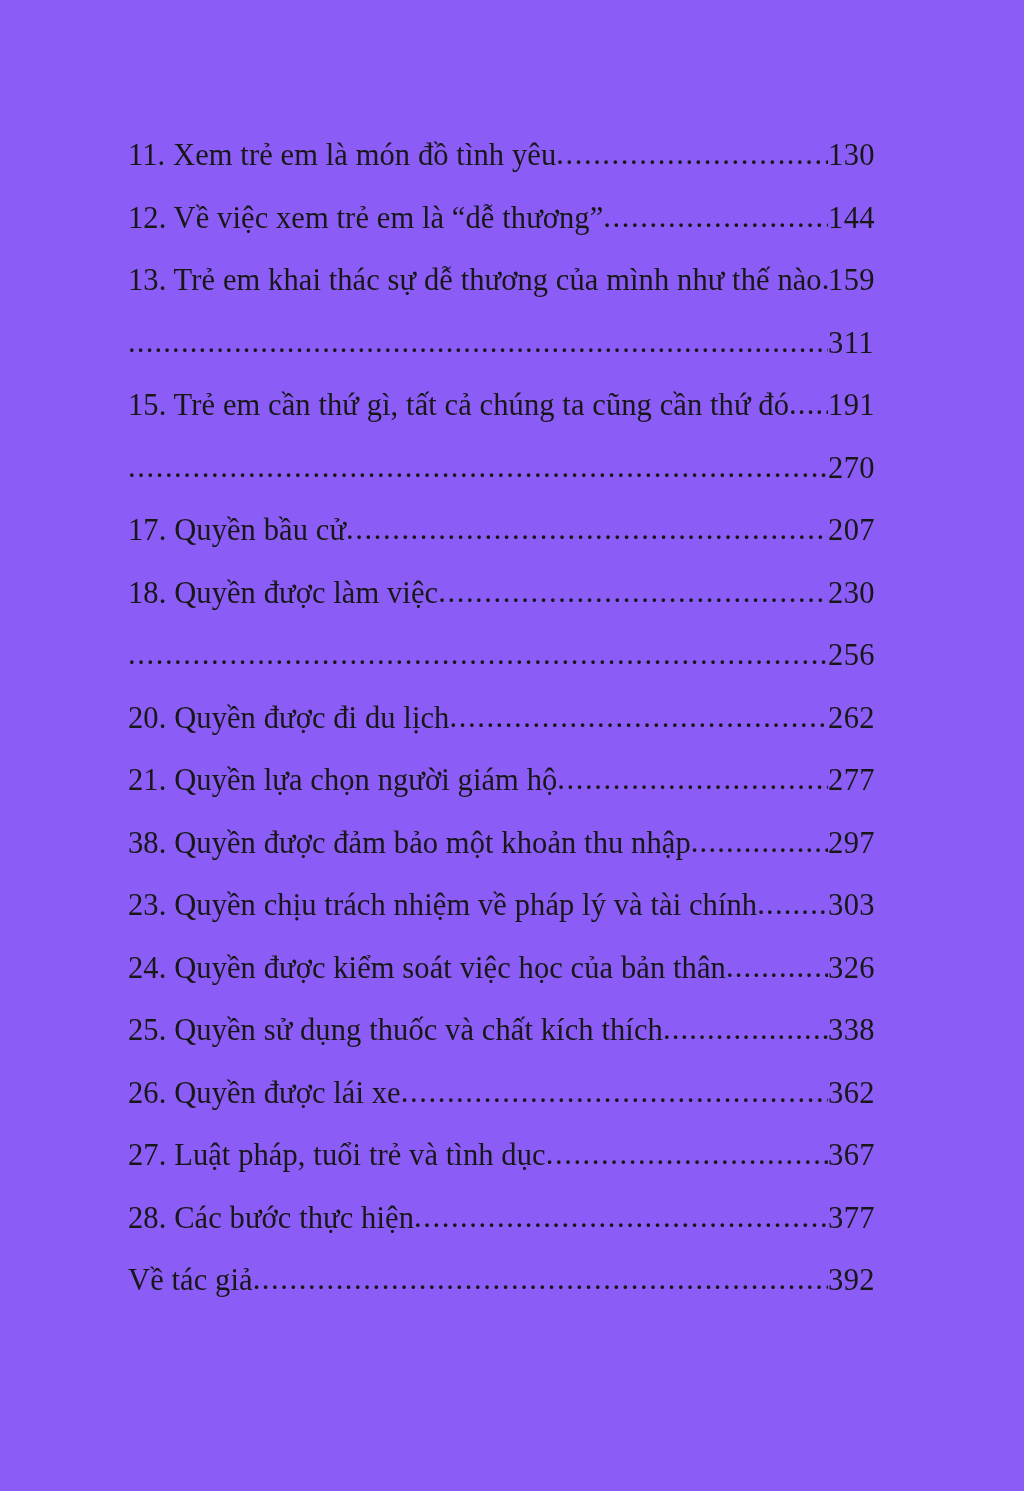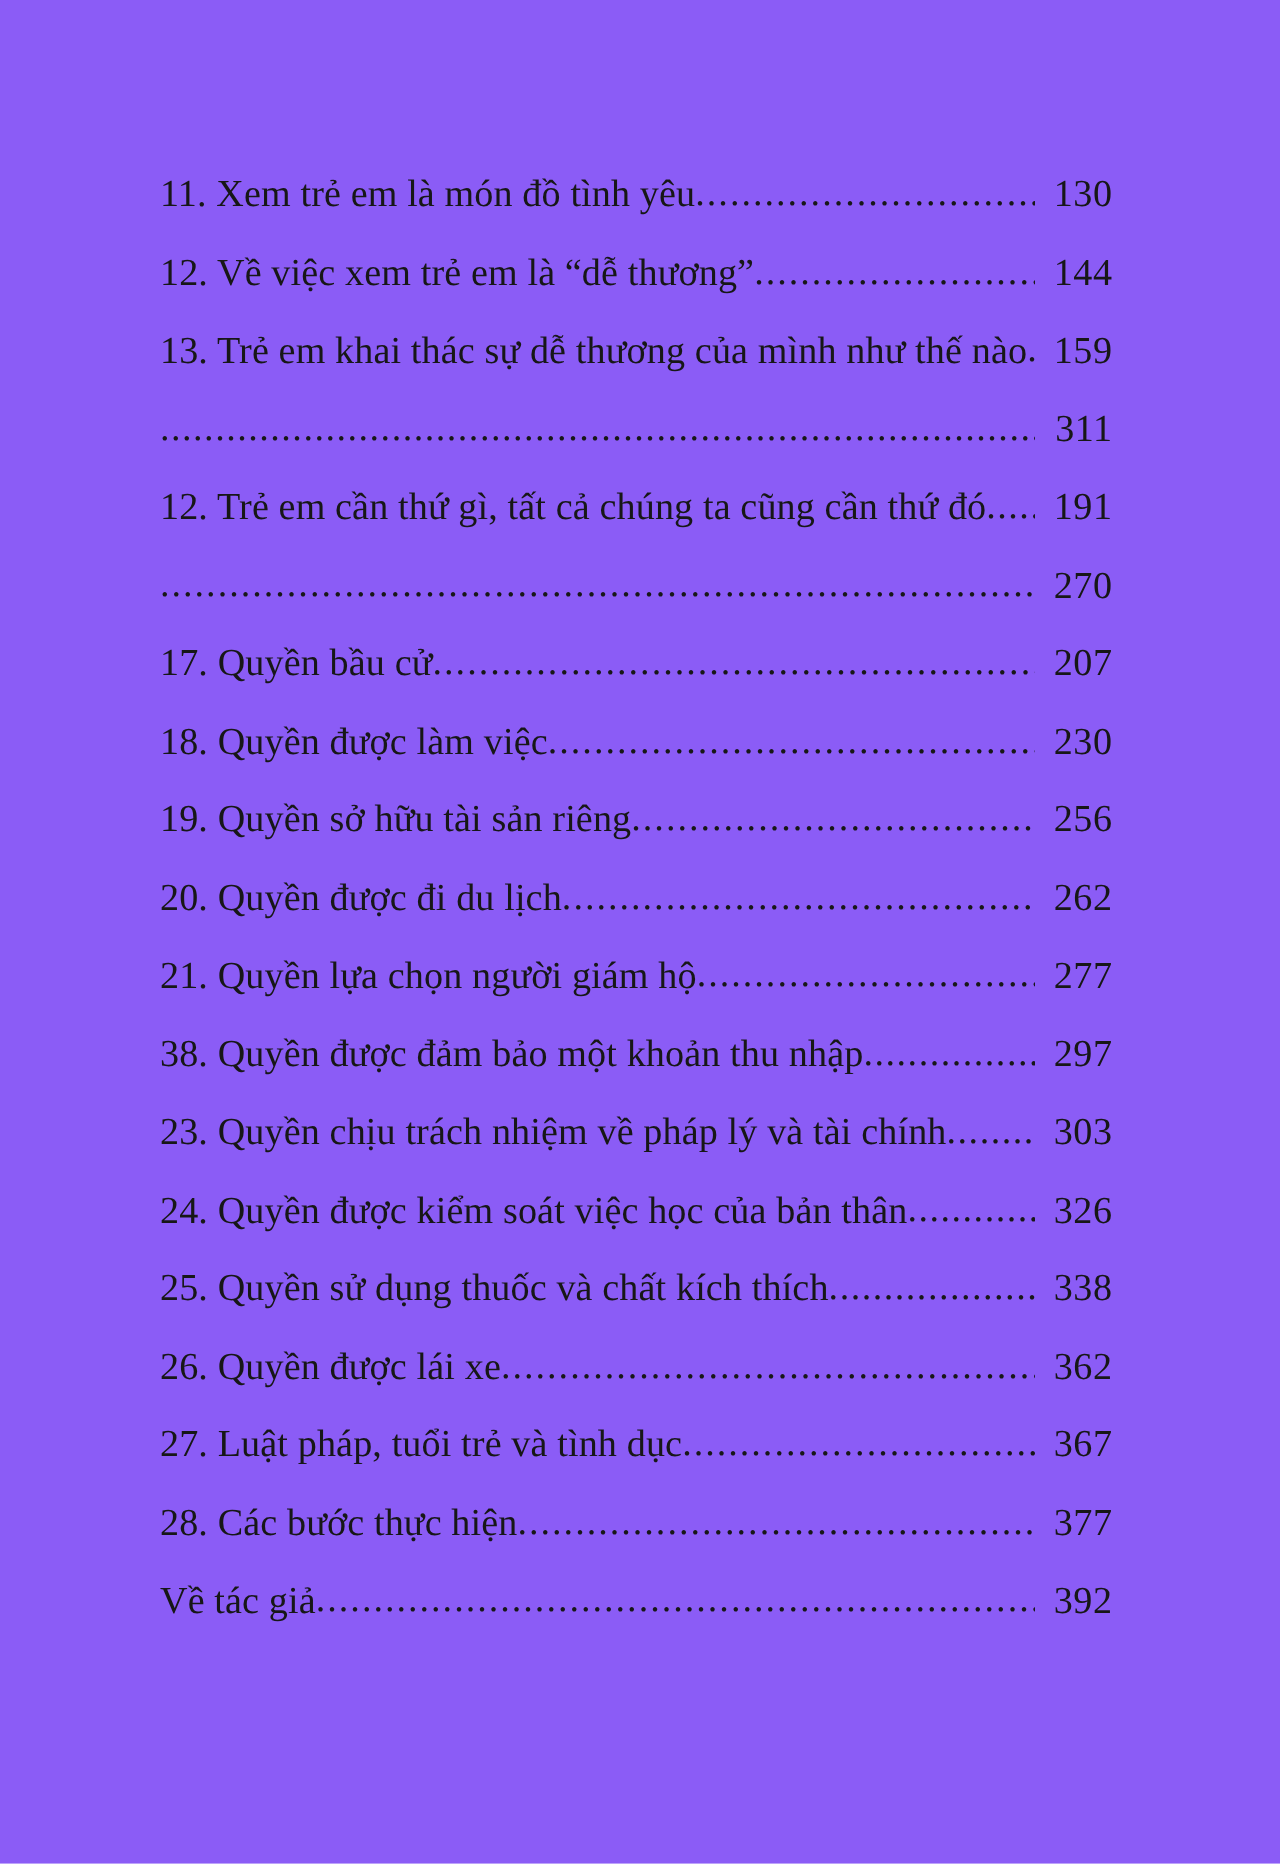--- a/index.html
+++ b/index.html
@@ -41,21 +41,20 @@
     white-space: nowrap;
     margin: 0 0px;
     font-size: 30.5px;
     letter-spacing: 1.6px;
     color: #171717;
     position: relative;
     top: -1px;
   }
   .toc-entry .page-num {
     flex: 0 0 auto;
-    text-align: right;
     min-width: 62px;
     letter-spacing: 0.4px;
   }
   
   .toc-entry.tight .dots {
     letter-spacing: 1.2px;
   }
   .toc-entry.last {
     margin-top: 18px;
   }
@@ -78,40 +77,39 @@
       <div class="toc-entry tight">
         <span class="label">13. Trẻ em khai thác sự dễ thương của mình như thế nào</span>
         <span class="dots"> ........................................................................................................................................................................................................</span>
         <span class="page-num">159</span>
       </div>
       <div class="toc-entry tight">
         <span class="dots"> ........................................................................................................................................................................................................</span>
         <span class="page-num">311</span>
       </div>
       <div class="toc-entry tight">
-        <span class="label">12. Trẻ em cần thứ gì, tất cả chúng ta cũng cần thứ đó</span>
+        <span class="label">15. Trẻ em cần thứ gì, tất cả chúng ta cũng cần thứ đó</span>
         <span class="dots"> ........................................................................................................................................................................................................</span>
         <span class="page-num">191</span>
       </div>
       <div class="toc-entry">
         <span class="dots"> ........................................................................................................................................................................................................</span>
         <span class="page-num">270</span>
       </div>
       <div class="toc-entry">
         <span class="label">17. Quyền bầu cử</span>
         <span class="dots"> ........................................................................................................................................................................................................</span>
         <span class="page-num">207</span>
       </div>
       <div class="toc-entry">
         <span class="label">18. Quyền được làm việc</span>
         <span class="dots"> ........................................................................................................................................................................................................</span>
         <span class="page-num">230</span>
       </div>
       <div class="toc-entry">
-        <span class="label">19. Quyền sở hữu tài sản riêng</span>
         <span class="dots"> ........................................................................................................................................................................................................</span>
         <span class="page-num">256</span>
       </div>
       <div class="toc-entry">
         <span class="label">20. Quyền được đi du lịch</span>
         <span class="dots"> ........................................................................................................................................................................................................</span>
         <span class="page-num">262</span>
       </div>
       <div class="toc-entry">
         <span class="label">21. Quyền lựa chọn người giám hộ</span>

